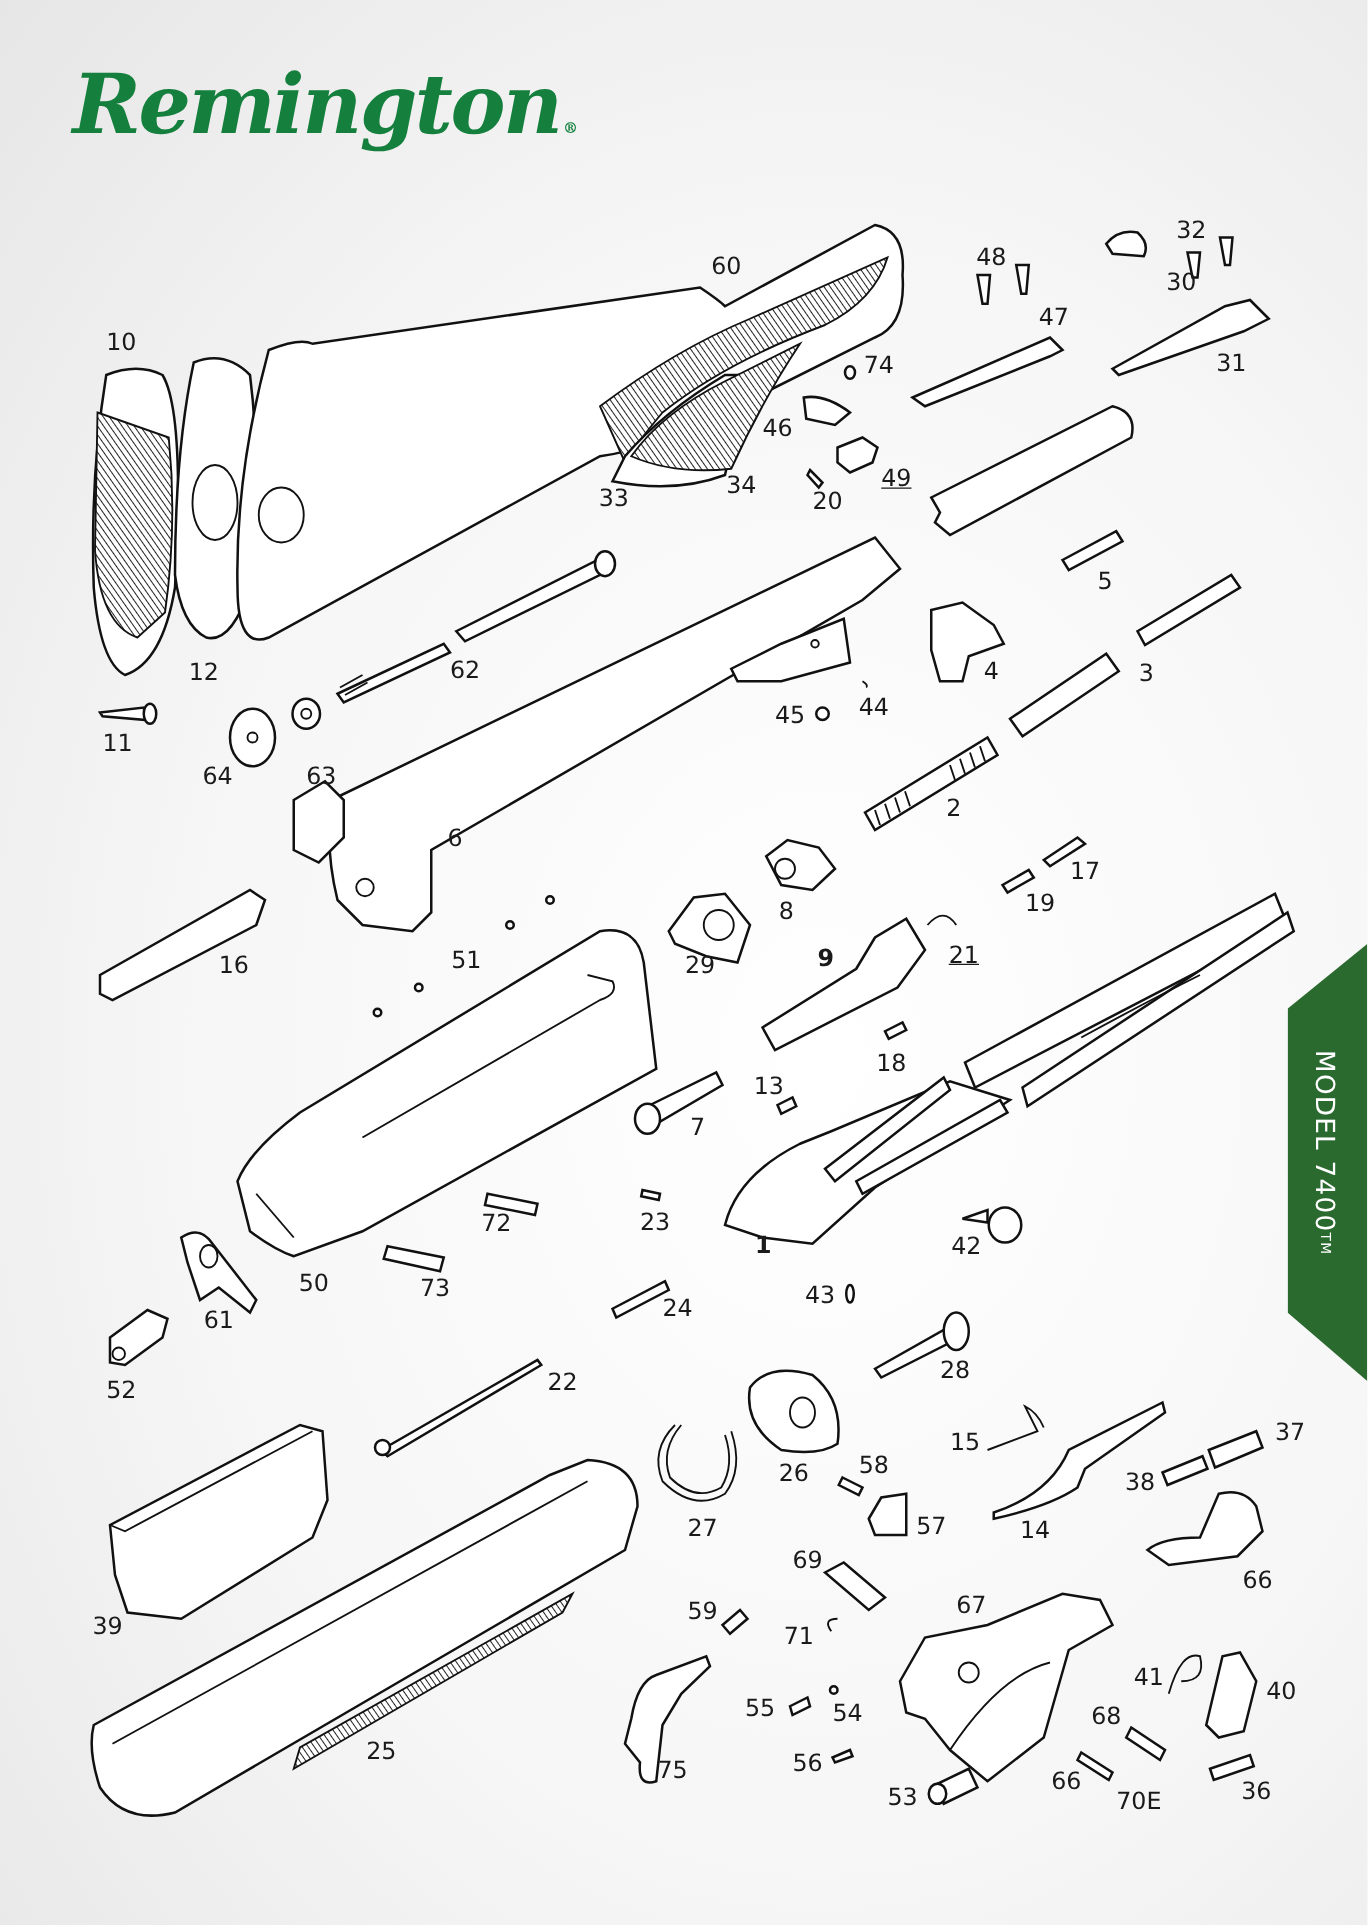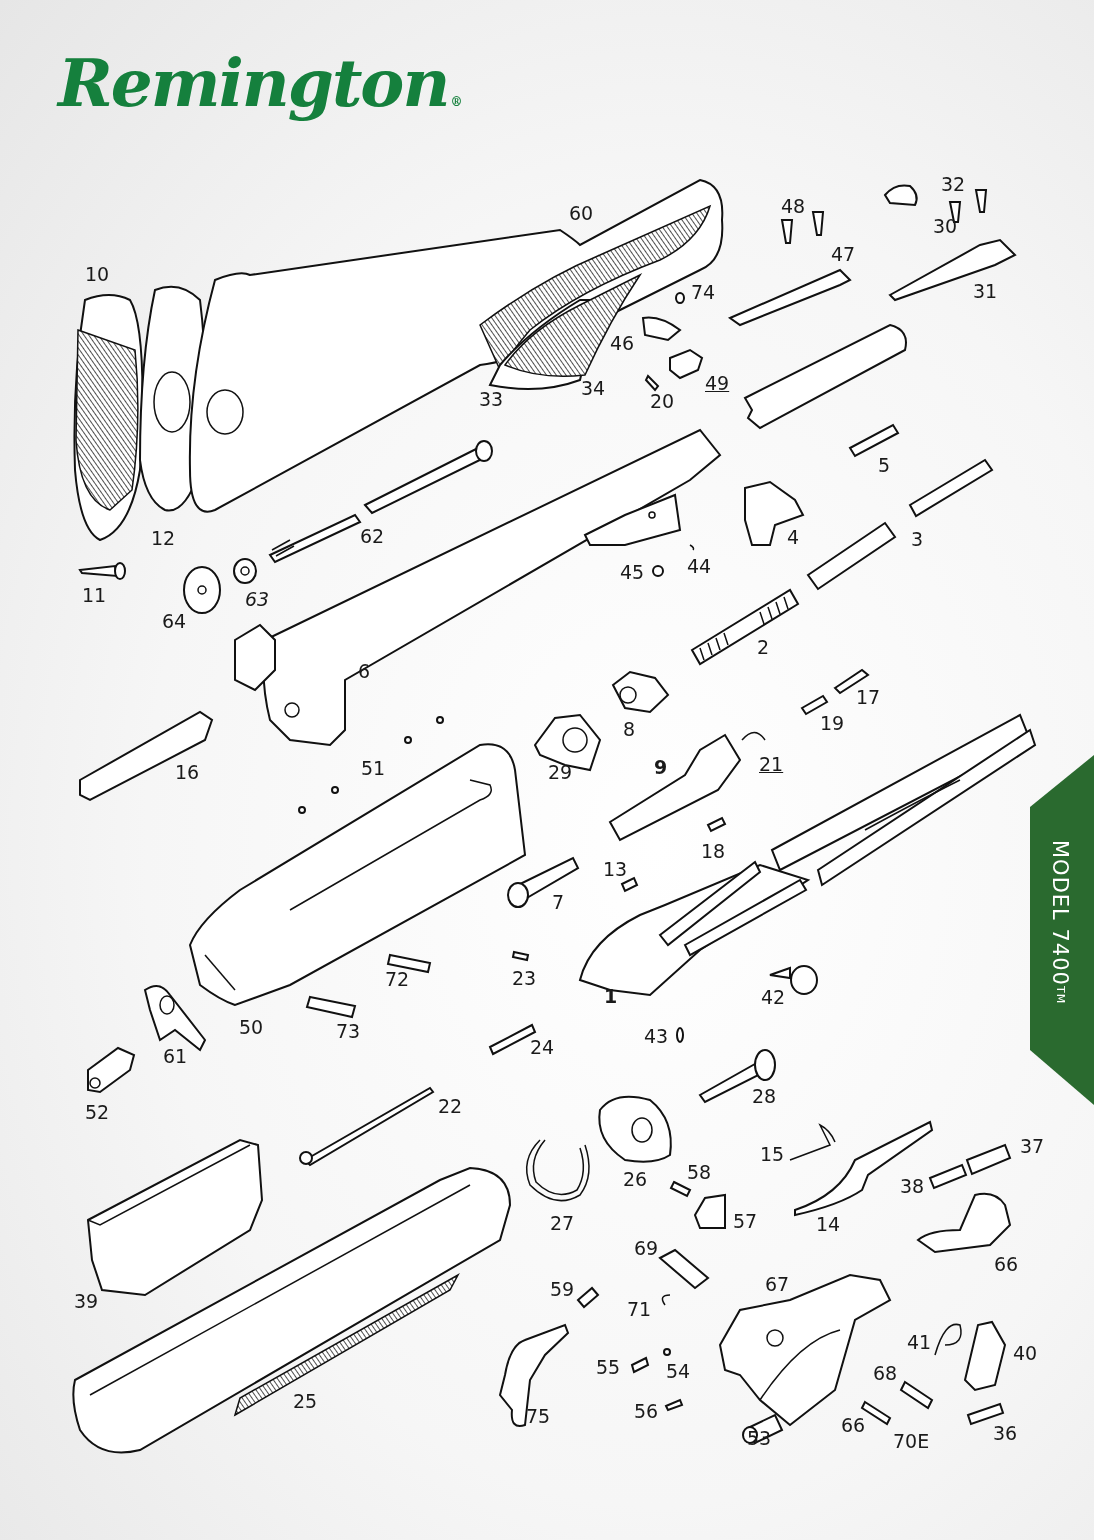--- a/index.html
+++ b/index.html
@@ -325,31 +325,31 @@
     <span class="callout" style="left: 644px; top: 1027px;">43</span>
     <span class="callout" style="left: 687px; top: 557px;">44</span>
     <span class="callout" style="left: 620px; top: 563px;">45</span>
     <span class="callout" style="left: 610px; top: 334px;">46</span>
     <span class="callout" style="left: 831px; top: 245px;">47</span>
     <span class="callout" style="left: 781px; top: 197px;">48</span>
     <span class="callout" style="left: 705px; top: 374px; text-decoration: underline;">49</span>
     <span class="callout" style="left: 239px; top: 1018px;">50</span>
     <span class="callout" style="left: 361px; top: 759px;">51</span>
     <span class="callout" style="left: 85px; top: 1103px;">52</span>
-    <span class="callout" style="left: 710px; top: 1429px; margin-left: 37px;">53</span>
+    <span class="callout" style="left: 710px; top: 1429px;">53</span>
     <span class="callout" style="left: 666px; top: 1362px;">54</span>
     <span class="callout" style="left: 596px; top: 1358px;">55</span>
     <span class="callout" style="left: 634px; top: 1402px;">56</span>
     <span class="callout" style="left: 733px; top: 1212px;">57</span>
     <span class="callout" style="left: 687px; top: 1163px;">58</span>
     <span class="callout" style="left: 550px; top: 1280px;">59</span>
     <span class="callout" style="left: 569px; top: 204px;">60</span>
     <span class="callout" style="left: 163px; top: 1047px;">61</span>
     <span class="callout" style="left: 360px; top: 527px;">62</span>
-    <span class="callout" style="left: 245px; top: 590px; font-style: italic;">63</span>
+    <span class="callout" style="left: 245px; top: 612px;">63</span>
     <span class="callout" style="left: 162px; top: 612px;">64</span>
     <span class="callout" style="left: 526px; top: 1407px;">75</span>
     <span class="callout" style="left: 841px; top: 1416px;">66</span>
     <span class="callout" style="left: 765px; top: 1275px;">67</span>
     <span class="callout" style="left: 873px; top: 1364px;">68</span>
     <span class="callout" style="left: 634px; top: 1239px;">69</span>
     <span class="callout" style="left: 893px; top: 1432px;">70E</span>
     <span class="callout" style="left: 627px; top: 1300px;">71</span>
     <span class="callout" style="left: 385px; top: 970px;">72</span>
     <span class="callout" style="left: 336px; top: 1022px;">73</span>

